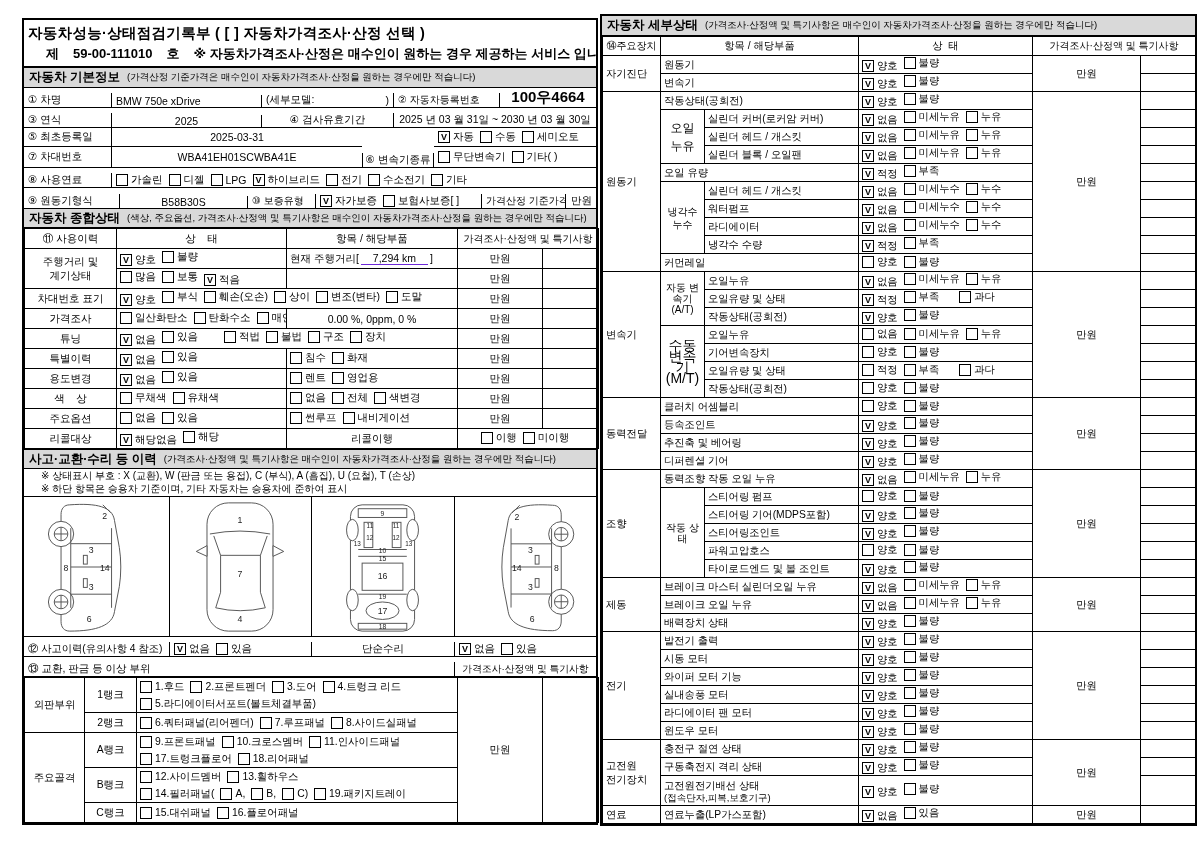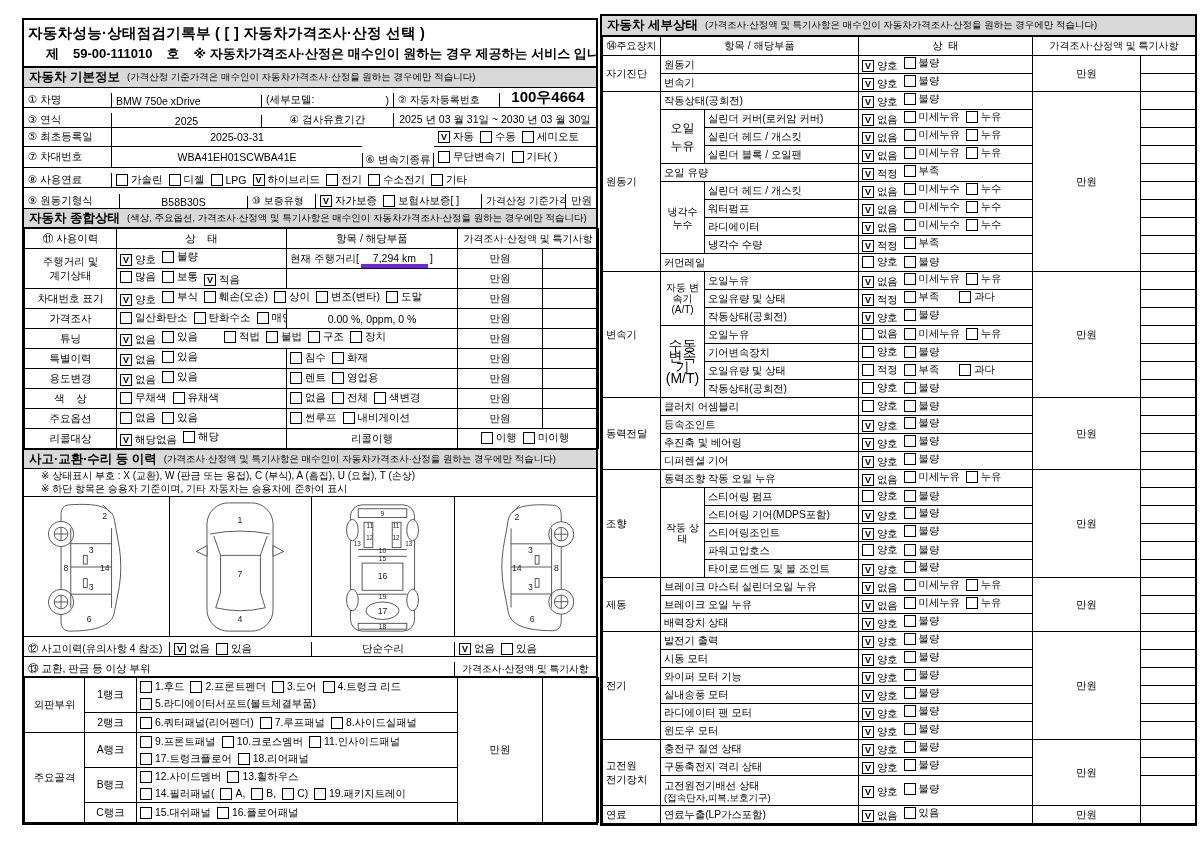--- a/index.html
+++ b/index.html
@@ -16,21 +16,21 @@
 .secbar .sn{font-size:9.5px}
 table{border-collapse:collapse;width:100%;table-layout:fixed}
 td{border:1px solid #000;padding:0 3px;height:20px;overflow:hidden;white-space:nowrap;vertical-align:middle;font-size:10.5px}
 #detail-table td{height:18px;font-size:10.3px}
 .c{text-align:center}
 .pre{white-space:pre}
 .ck{display:inline-flex;align-items:center;margin-right:6px;white-space:nowrap}
 .ck.gap{margin-left:14px}
 .cb{display:inline-flex;align-items:center;justify-content:center;width:12px;height:12px;border:1.3px solid #000;font-size:9px;font-weight:bold;margin-right:3px;flex:none;background:#fff}
 .gap2{margin-left:20px}
-.uline{border-bottom:5px solid #6d28d9;padding:0 12px;margin:16px 2px}
+.uline{border-bottom:1px solid #6d28d9;padding:0 12px;margin:16px 2px}
 .frow{display:flex;border-bottom:1px solid #000;height:20px;align-items:flex-end}
 .frow:last-child,.frow.nb{border-bottom:none}
 .fc{border-right:1px solid #000;display:flex;align-items:center;padding:0 4px;overflow:hidden;white-space:nowrap;font-size:10.5px}
 .fc.last{border-right:none}
 .fc.c{justify-content:center}
 .fc.r{justify-content:flex-end}
 .stack{display:flex;flex-direction:column}
 .stack .srow{display:flex;height:20px;border-bottom:1px solid #000;align-items:stretch}
 .stack .srow:last-child{border-bottom:none}
 .bigreg{font-size:15px;font-weight:600}

